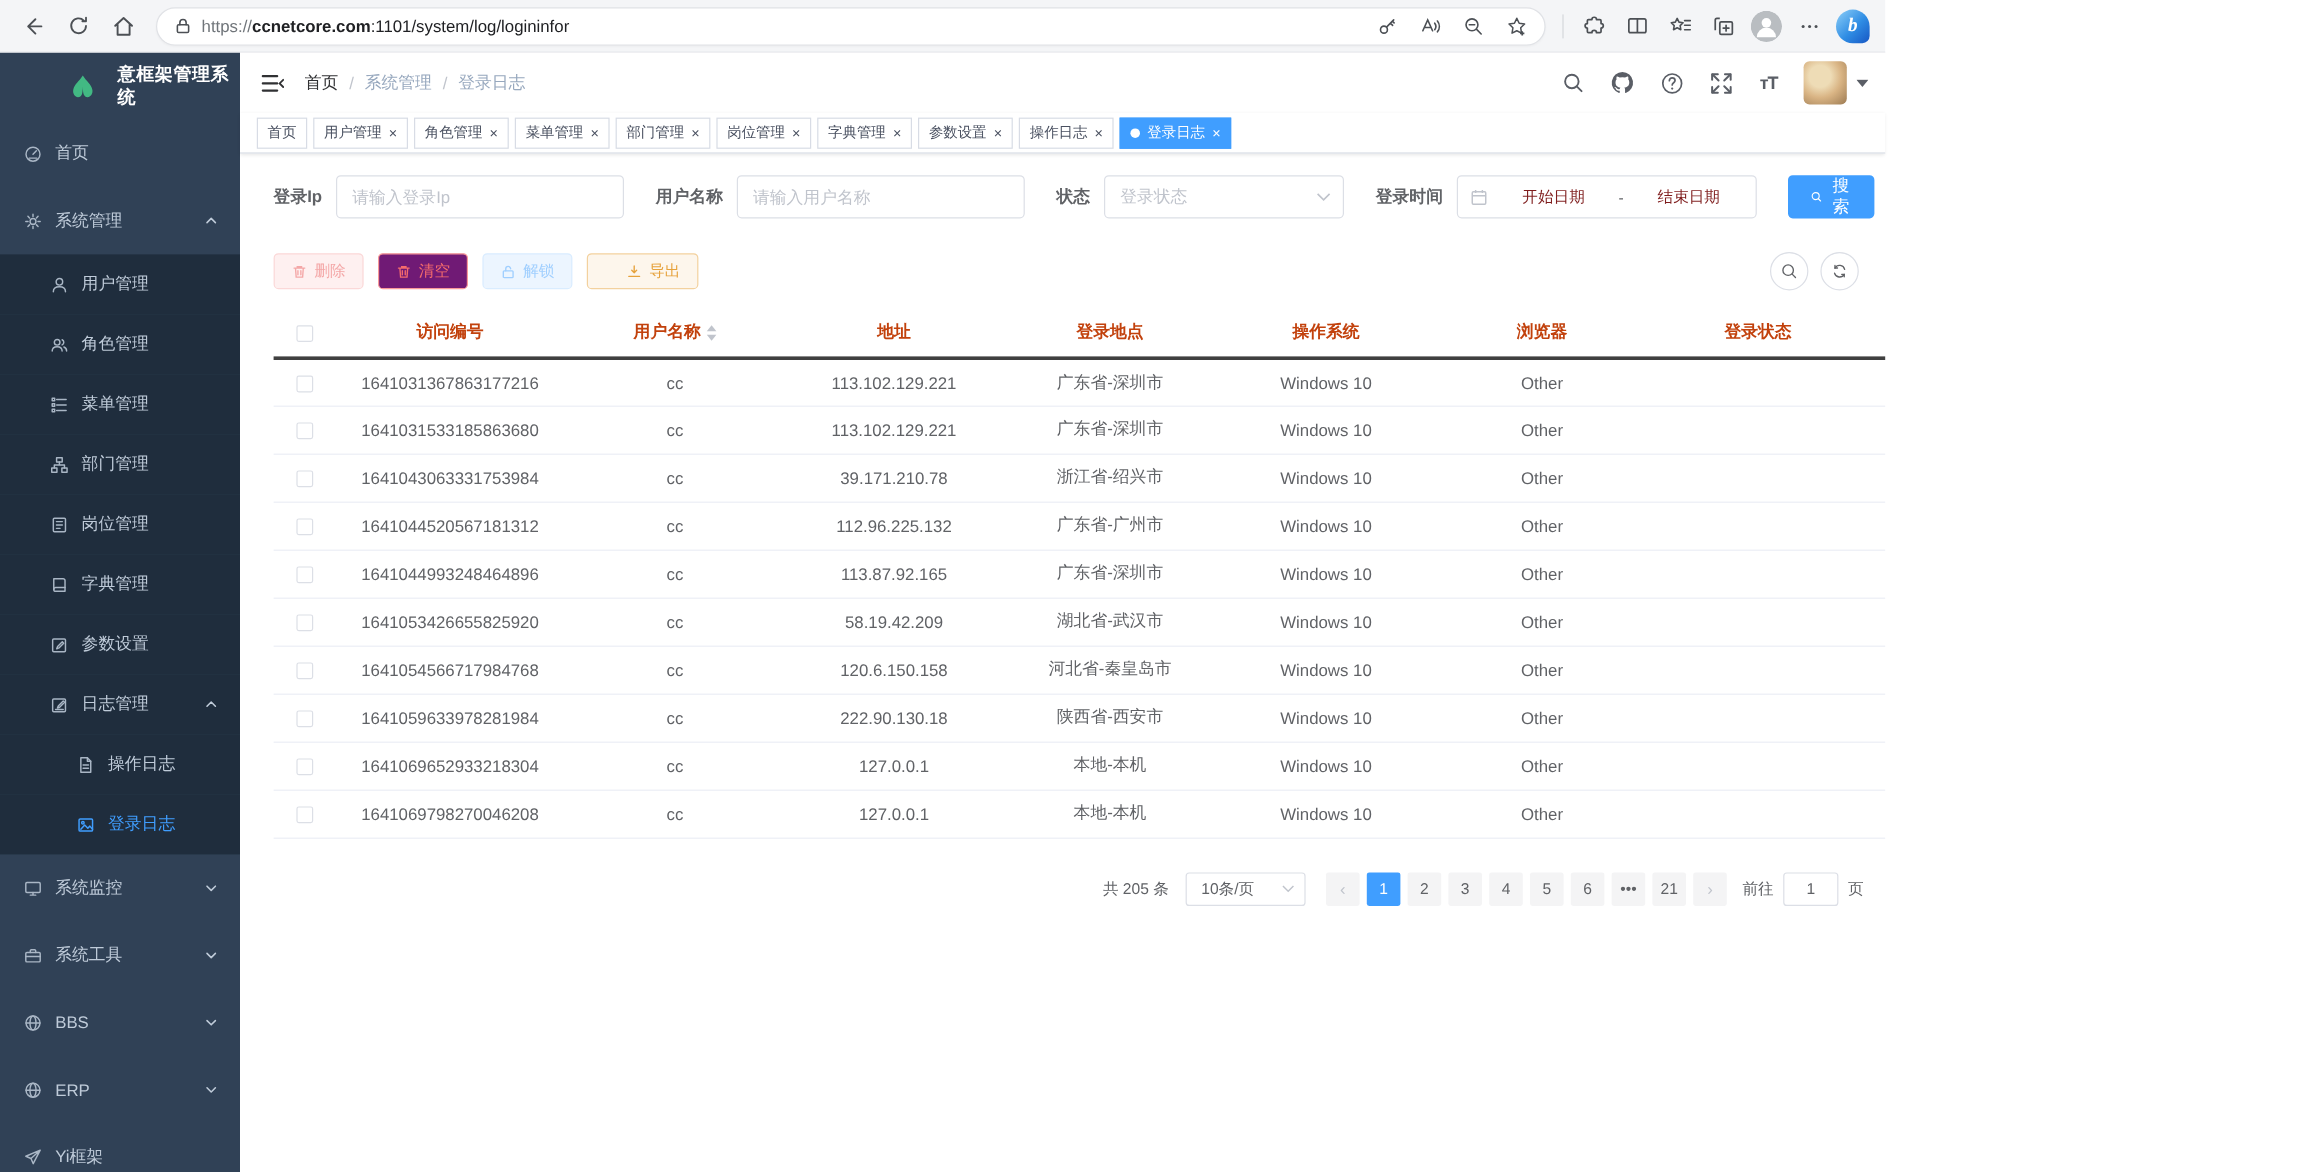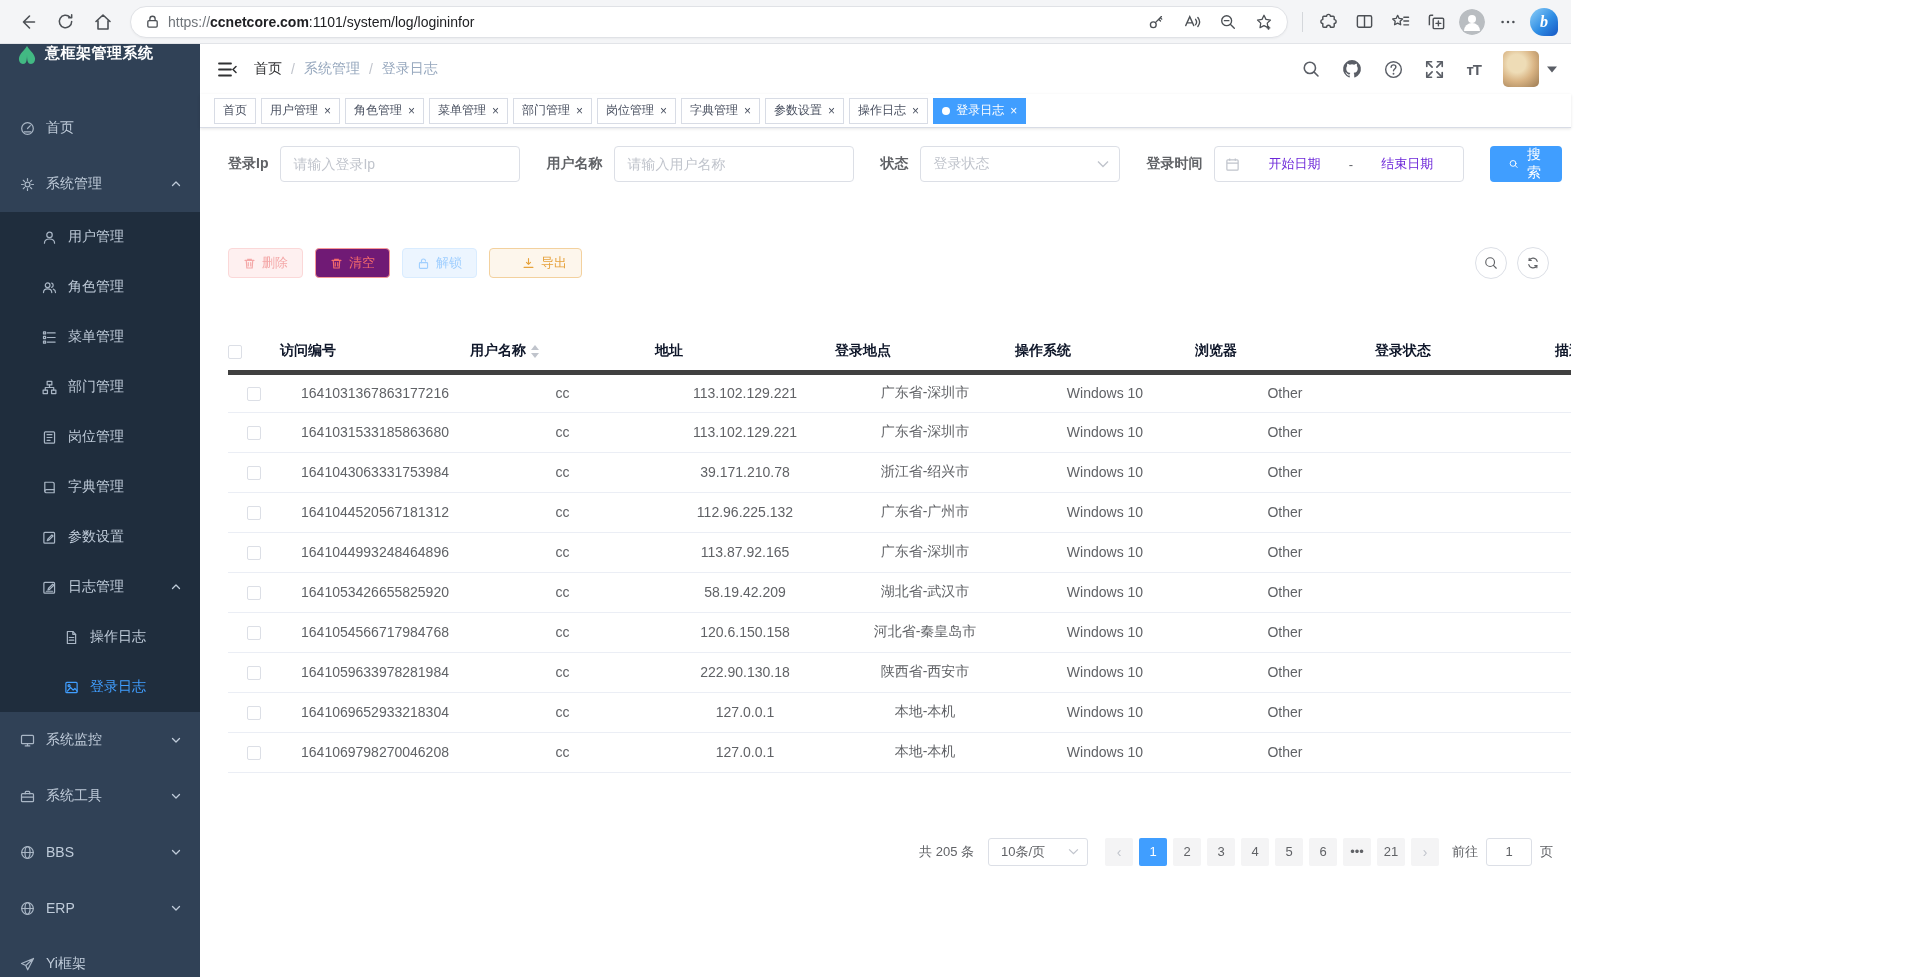--- a/index.html
+++ b/index.html
@@ -25,21 +25,21 @@
   .bing-badge { width:28px; height:28px; border-radius:50% 50% 6px 50%;
     background:linear-gradient(135deg,#8fd0f8 0%,#2f8de4 55%,#1757c4 100%);
     display:flex; align-items:center; justify-content:center; color:#fff; font-weight:bold;
     font-size:16px; font-family:"Liberation Serif","DejaVu Serif",serif; font-style:italic; }
 
   
   .app { flex:1; display:flex; min-height:0; }
 
   
   .sidebar { width:200px; background:#304156; color:#bfcbd9; flex-shrink:0; overflow:hidden; }
-  .logo-row { height:56px; display:flex; align-items:flex-start; gap:7px; padding-left:16px; }
+  .logo-row { height:56px; display:flex; align-items:center; gap:18px; padding-left:16px;margin-left:42px; }
   .logo-title { color:#fff; font-size:15px; font-weight:bold; letter-spacing:.5px; }
   .menu-item { display:flex; align-items:center; gap:11px; font-size:14px; cursor:pointer; }
   .menu-item .mi-icon { display:flex; color:#a9b6c5; }
   .menu-item .chev { margin-left:auto; margin-right:18px; color:#bfcbd9; display:flex; }
   .menu-item.lv0 { height:56px; padding-left:20px; }
   .menu-item.lv1 { height:50px; padding-left:42px; }
   .menu-item.lv2 { height:50px; padding-left:64px; }
   .menu-item.in-sub { background:#1f2d3d; }
   .menu-item.active { color:#409EFF; }
   .menu-item.active .mi-icon { color:#409EFF; }
@@ -65,36 +65,36 @@
   .tags-bar { height:34px; border-bottom:1px solid #d8dce5; box-shadow:0 1px 3px rgba(0,0,0,.10);
     display:flex; align-items:center; padding:0 14px; gap:5px; background:#fff; flex-shrink:0;
     position:relative; z-index:2; }
   .tag { height:26px; border:1px solid #d8dce5; background:#fff; color:#495060; font-size:12px;
     display:inline-flex; align-items:center; gap:6px; padding:0 8px; cursor:pointer; }
   .tag .tag-close { font-size:12px; line-height:1; color:inherit; }
   .tag.active { background:#409EFF; border-color:#409EFF; color:#fff; }
   .tag.active::before { content:""; width:8px; height:8px; border-radius:50%; background:#fff; }
 
   
-  .content { flex:1; padding:18px 18px 0 28px; overflow:hidden; display:flex; flex-direction:column;gap:37px; }
+  .content { flex:1; padding:18px 18px 0 28px; overflow:hidden; display:flex; flex-direction:column; }
 
   .filter-row { display:flex; align-items:center; flex-shrink:0; }
   .fgroup { display:flex; align-items:center; margin-right:26px; }
   .f-label { font-size:14px; font-weight:bold; color:#606266; margin-right:12px; white-space:nowrap; }
   .f-input { height:36px; border:1px solid #dcdfe6; border-radius:4px; padding:0 12px;
     font-size:14px; color:#606266; font-family:inherit; outline:none; background:#fff; }
   .f-input::placeholder { color:#c0c4cc; }
   .w240 { width:240px; }
   .f-select { width:200px; height:36px; border:1px solid #dcdfe6; border-radius:4px;
     display:flex; align-items:center; justify-content:space-between; padding:0 10px 0 12px;
     background:#fff; cursor:pointer; }
   .f-select .ph { font-size:14px; color:#c0c4cc; }
   .f-date { width:250px; height:36px; border:1px solid #dcdfe6; border-radius:4px; background:#fff;
     display:flex; align-items:center; padding:0 10px; gap:8px; cursor:pointer; }
-  .f-date .ph { font-size:13px; color:#6d28d9; flex:1; text-align:center; }
+  .f-date .ph { font-size:13px; color:#7f1d1d; flex:1; text-align:center; }
   .f-date .dash { color:#606266; font-size:13px; }
   .btn { height:36px; border-radius:4px; font-size:14px; font-family:inherit;
     display:inline-flex; align-items:center; gap:6px; padding:0 16px; cursor:pointer; border:3px solid #b91c1c; background:#fff; color:#606266; }
   .btn-primary { background:#409EFF; border-color:#409EFF; color:#fff; }
   .btn-search { margin-right:12px; }
 
   .toolbar-row { margin-top:28px; display:flex; align-items:center; flex-shrink:0; }
   .btn-mini { height:30px; padding:0 14px; border-radius:4px; font-size:13px;
     display:inline-flex; align-items:center; gap:6px; margin-right:12px; cursor:pointer;
     border:1px solid transparent; font-family:inherit; }
@@ -102,22 +102,22 @@
   .btn-clear  { background:#701a75; border-color:#f89898; color:#f56c6c; }
   .btn-unlock { background:#ecf5ff; border-color:#d9ecff; color:#a0cfff; }
   .btn-export { background:#fdf6ec; border-color:#f3d19e; color:#e6a23c;padding-left:32px; }
   .tool-circles { margin-left:auto; display:flex; gap:10px; padding-right:4px; }
   .circle-btn { width:32px; height:32px; border-radius:50%; border:1px solid #dcdfe6;
     background:#fff; color:#606266; display:flex; align-items:center; justify-content:center; cursor:pointer; }
 
   
   .grid { margin-top:16px; width:100%; border-collapse:collapse; table-layout:fixed;
     font-size:14px; color:#606266; flex-shrink:0; }
-  .grid th { height:40px; font-weight:bold; color:#0f172a; text-align:left;
-    border-bottom:5px solid #404040; white-space:nowrap; }
+  .grid th { height:40px; font-weight:bold; color:#c2410c; text-align:center;
+    border-bottom:3px solid #404040; white-space:nowrap; }
   .grid td { height:40px; text-align:center; border-bottom:1px solid #ebeef5; white-space:nowrap;
     overflow:hidden; }
   .cbox { display:inline-block; width:14px; height:14px; border:1px solid #dcdfe6; border-radius:2px;
     background:#fff; vertical-align:middle; cursor:pointer; }
   .sort-carets { display:inline-flex; flex-direction:column; margin-left:5px; vertical-align:middle; }
   .sc { width:0; height:0; border:4px solid transparent; }
   .sc.up   { border-bottom:5px solid #c0c4cc; border-top:none; margin-bottom:3px; }
   .sc.down { border-top:5px solid #c0c4cc; border-bottom:none; }
   .sc.down.on { border-top-color:#409EFF; }
 

